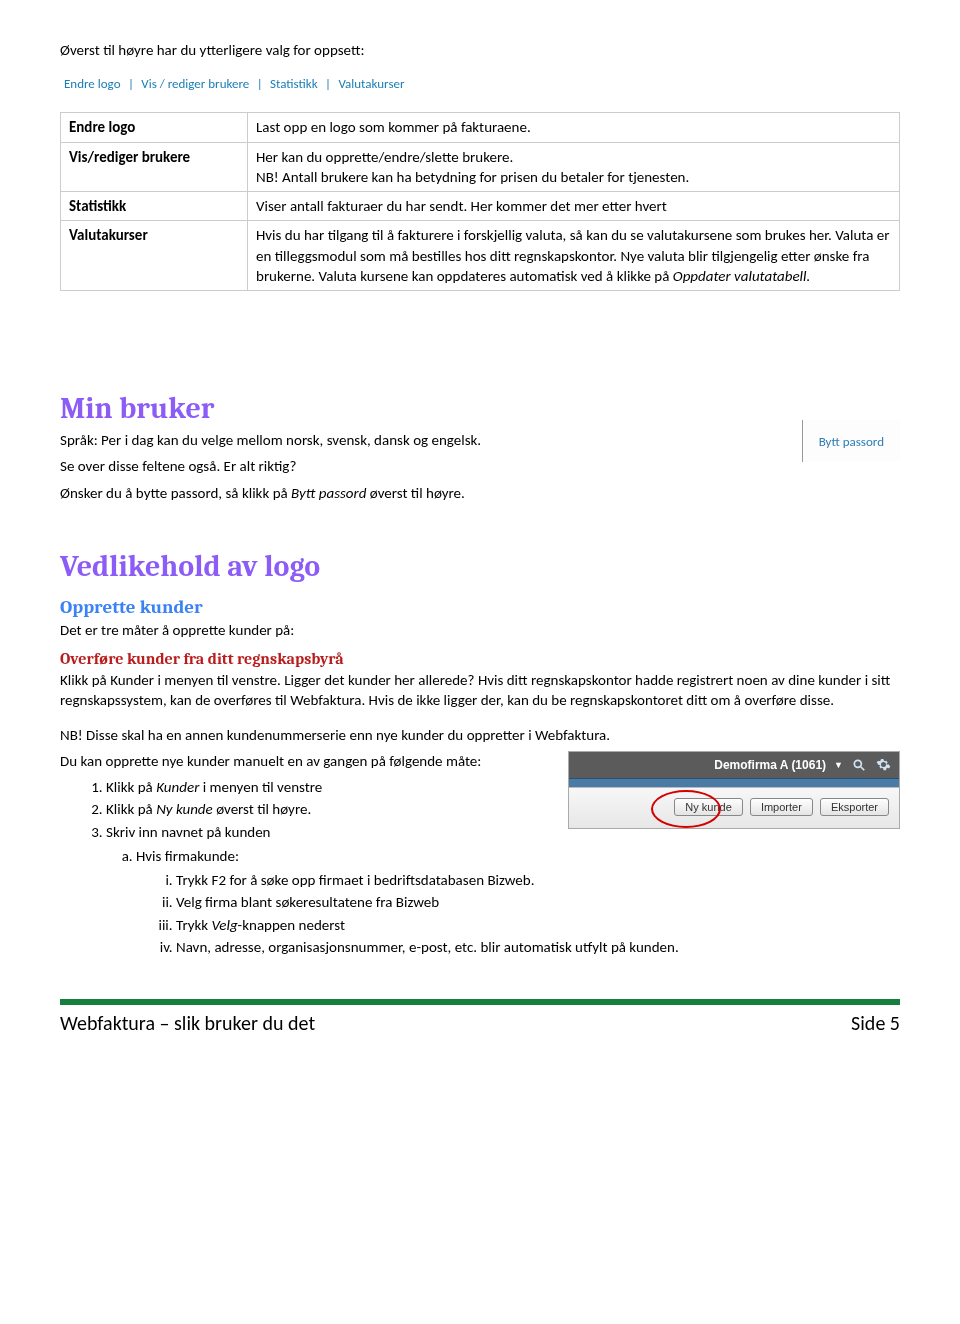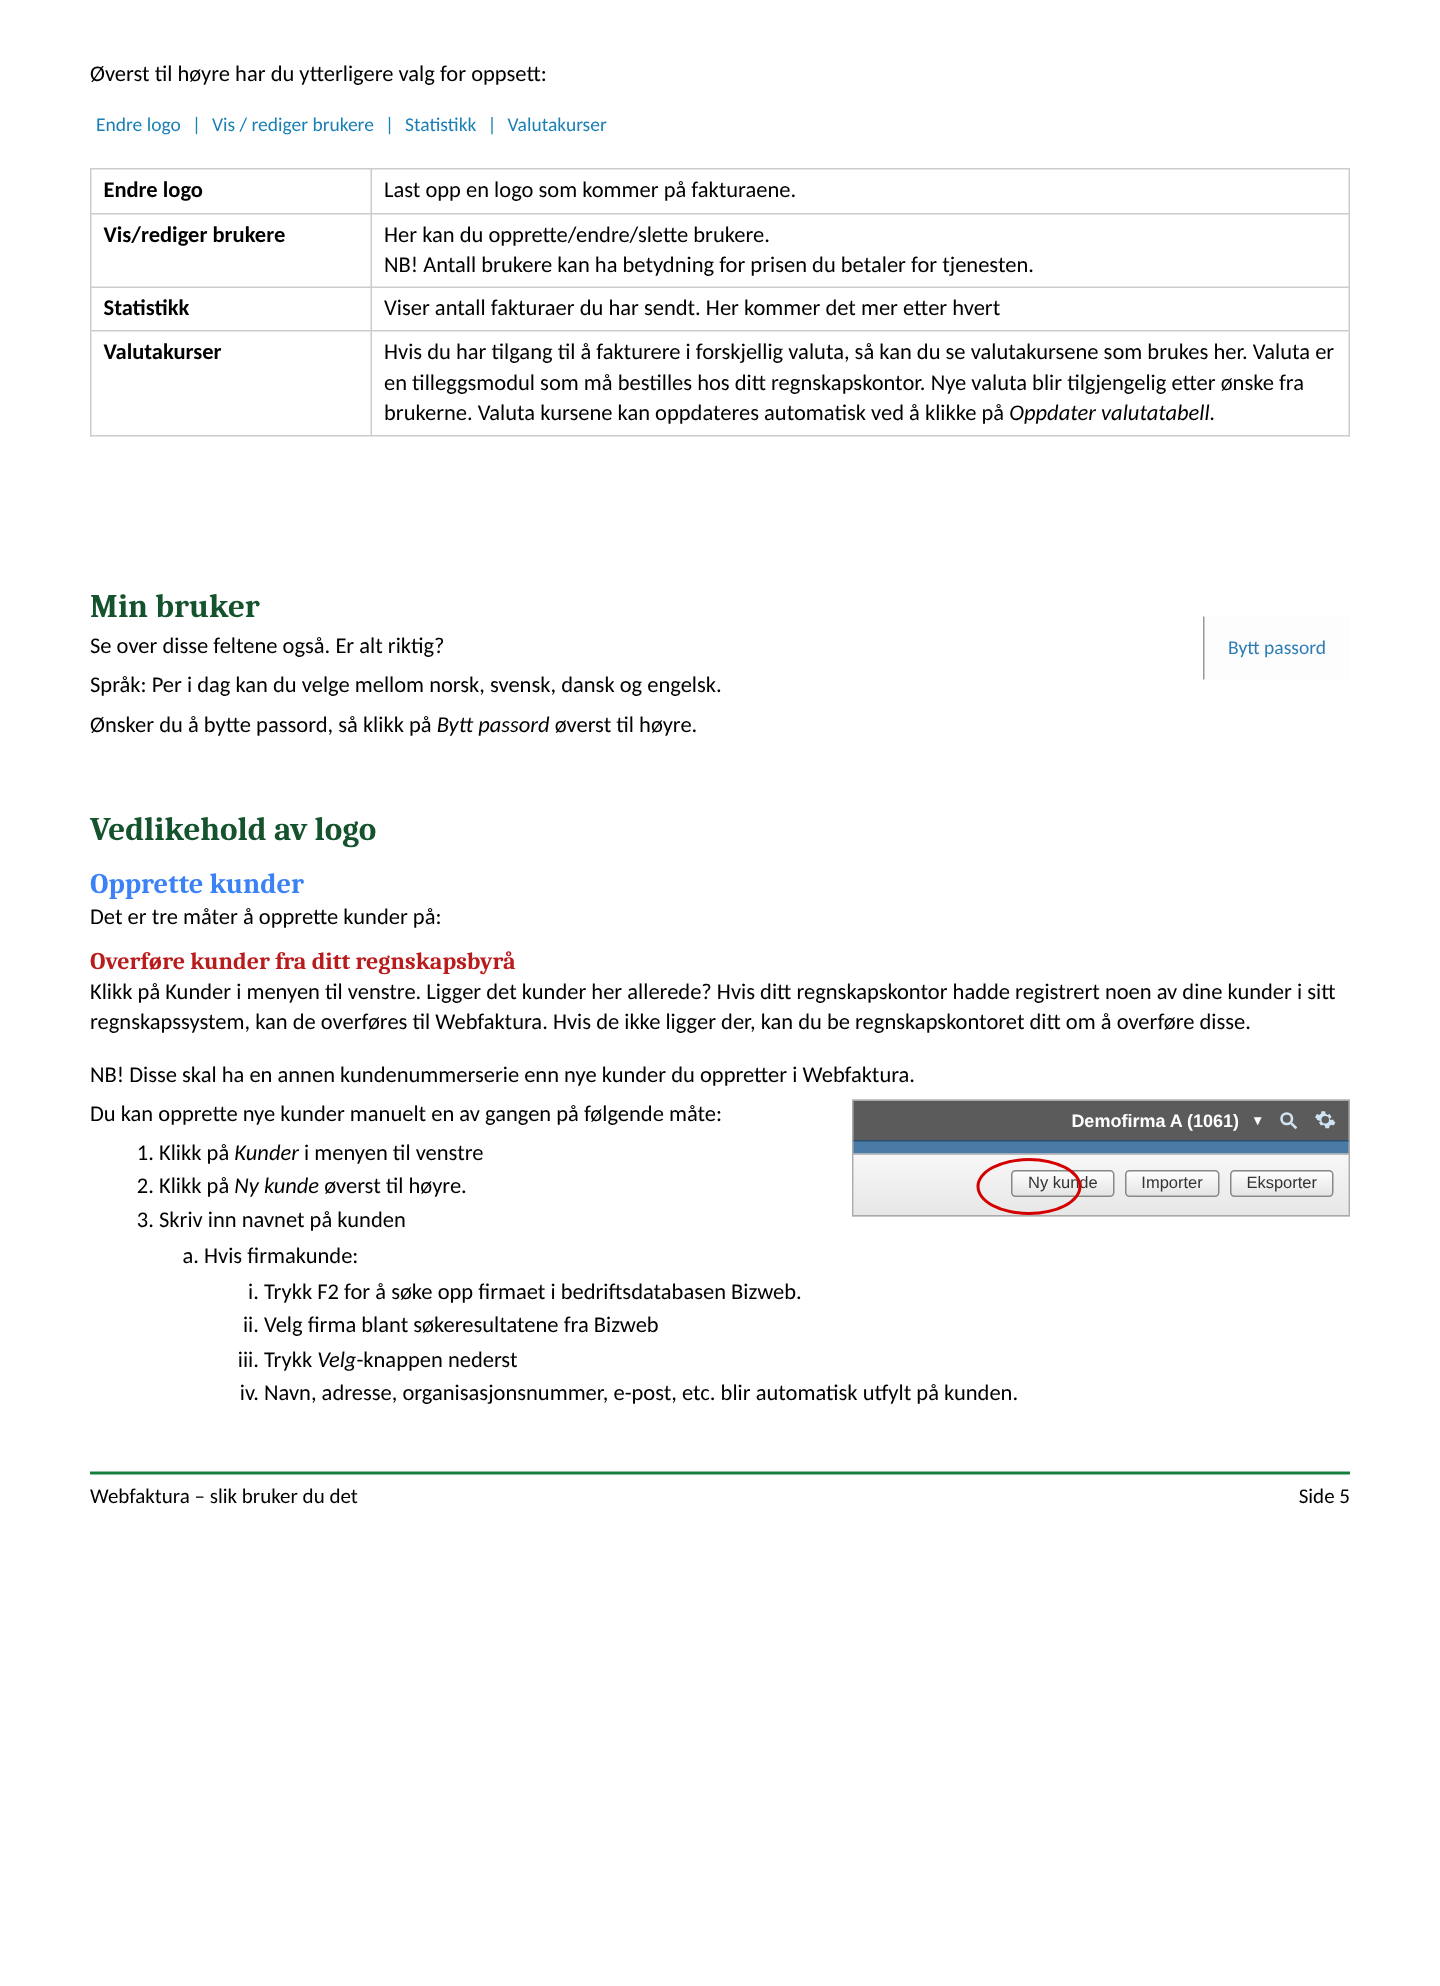--- a/index.html
+++ b/index.html
@@ -38,22 +38,22 @@
     font-size: 15px;
     line-height: 1.35;
   }
   table.desc-table td:first-child {
     width: 170px;
     font-weight: bold;
   }
   .italic { font-style: italic; }
   h2 {
     font-family: Cambria, "Times New Roman", serif;
-    color: #14532d;
-    font-size: 22px;
+    color: #8b5cf6;
+    font-size: 30px;
     font-weight: bold;
     margin: 40px 0 4px 0;
   }
   h3 {
     font-family: Cambria, "Times New Roman", serif;
     color: #3b82f6;
     font-size: 19px;
     font-weight: bold;
     margin: 12px 0 2px 0;
   }
@@ -139,26 +139,26 @@
   .red-circle {
     position: absolute;
     border: 2px solid #d40000;
     border-radius: 50%;
     width: 66px;
     height: 34px;
     left: 82px;
     top: 2px;
   }
   .footer {
-    border-top: 2px solid #15803d;
+    border-top: 6px solid #15803d;
     margin-top: 40px;
     padding-top: 6px;
     display: flex;
     justify-content: space-between;
-    font-size: 14px;
+    font-size: 20px;
   }
   .section-gap { height: 30px; }
 </style>
 </head>
 <body>
 
 <div class="page">
 
   <p>Øverst til høyre har du ytterligere valg for oppsett:</p>
 
@@ -196,22 +196,22 @@
 
   <div class="section-gap"></div>
 
   <h2>Min bruker</h2>
   <div class="clearfix">
     <div class="bytt-block">
       <div class="bytt-inner">
         <span class="bytt-link">Bytt passord</span>
       </div>
     </div>
+    <p>Språk: Per i dag kan du velge mellom norsk, svensk, dansk og engelsk.</p>
     <p>Se over disse feltene også. Er alt riktig?</p>
-    <p>Språk: Per i dag kan du velge mellom norsk, svensk, dansk og engelsk.</p>
     <p>
       <span>Ønsker du å bytte passord, så klikk på </span><span class="italic">Bytt passord</span><span> øverst til høyre.</span>
     </p>
   </div>
 
   <h2>Vedlikehold av logo</h2>
 
   <h3>Opprette kunder</h3>
   <p>Det er tre måter å opprette kunder på:</p>
 

